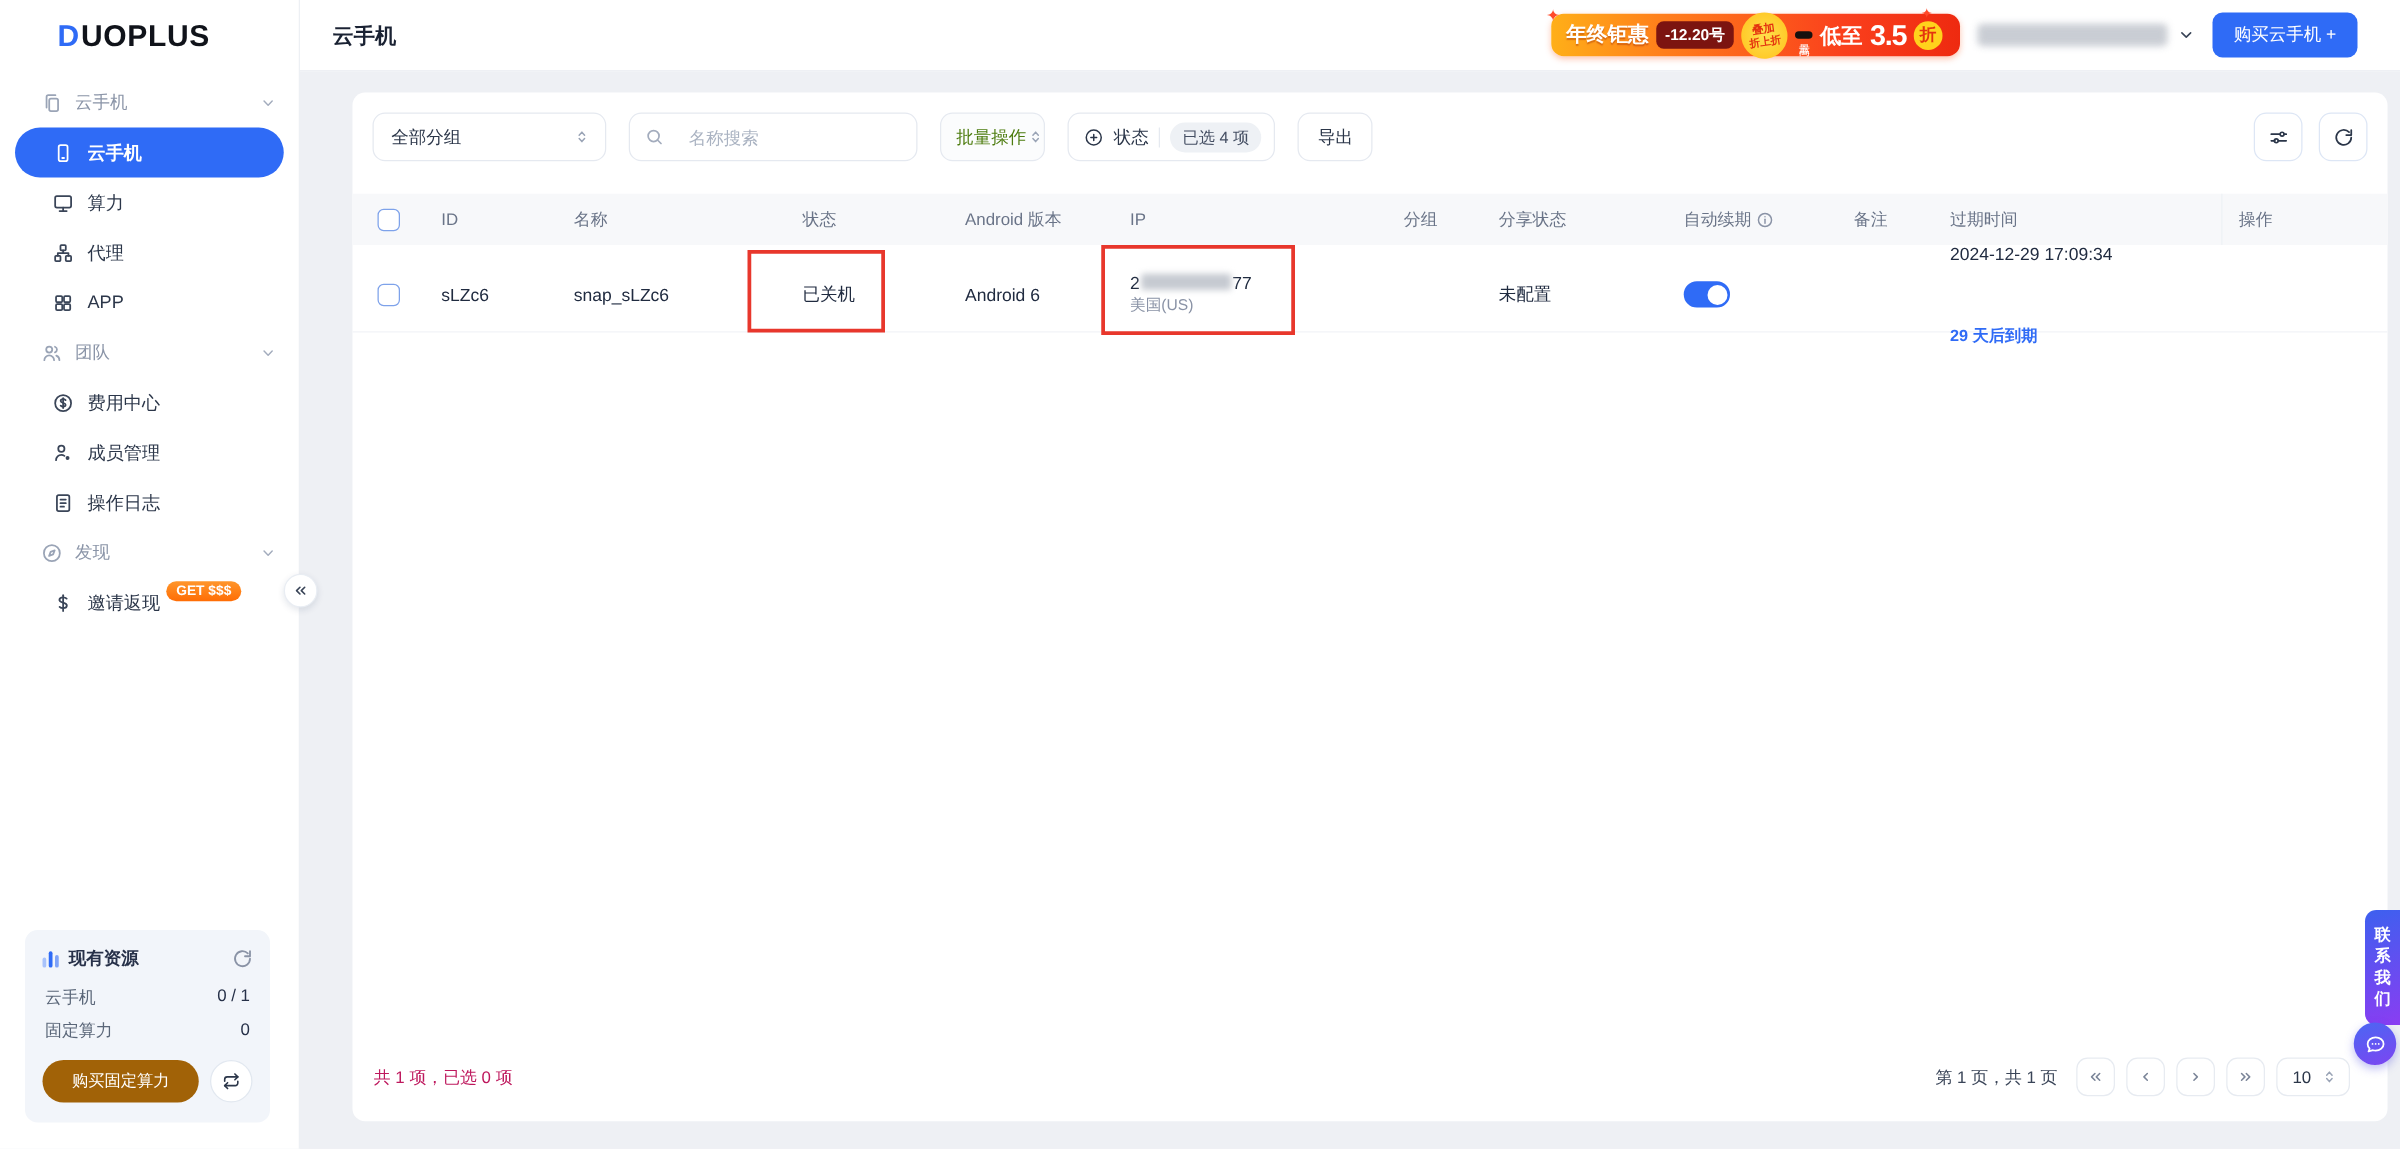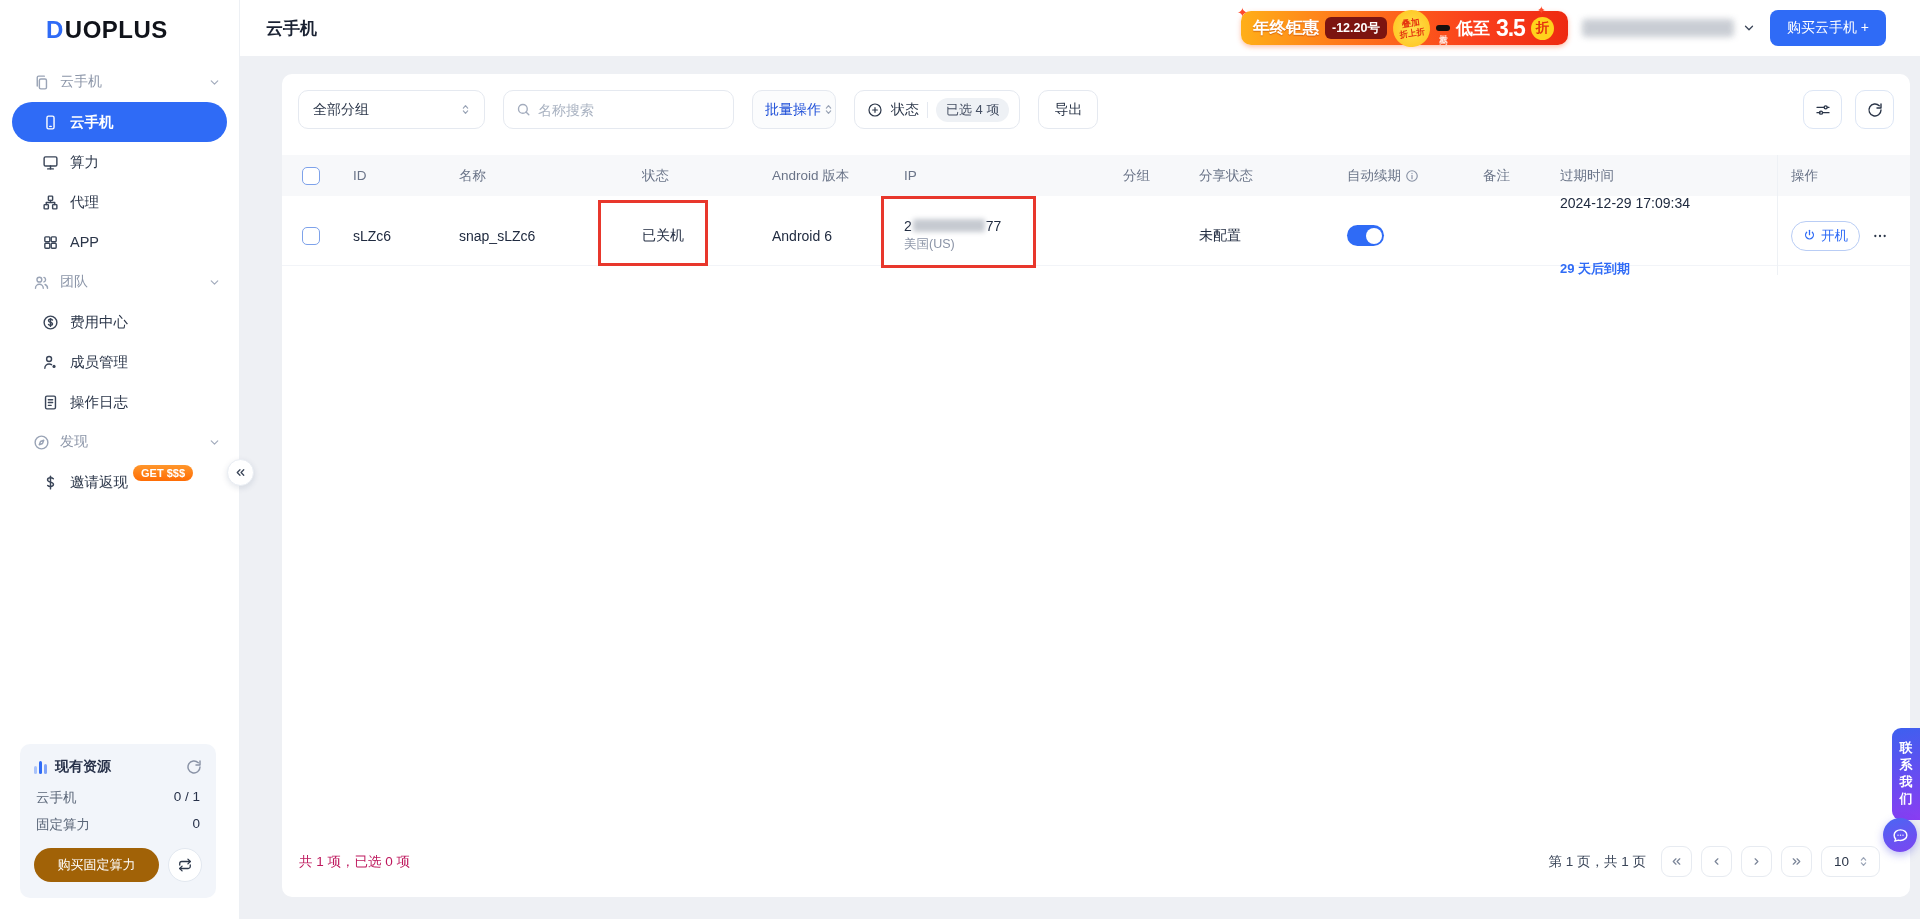--- a/index.html
+++ b/index.html
@@ -83,25 +83,25 @@
     font-family:inherit; padding:0 17px; cursor:pointer; white-space:nowrap; }
 
   
   .card { position:absolute; left:282px; top:74px; width:1628px; height:823px; background:#fff;
     border-radius:10px; }
   .toolbar { display:flex; align-items:center; gap:18px; padding:16px 16px 0; }
   .ctrl { height:39px; border:1px solid #e5e9f0; border-radius:10px; background:#fff;
     display:flex; align-items:center; font-size:14px; color:#2b3649; }
   .sel-group { width:187px; padding:0 12px 0 14px; justify-content:space-between; cursor:pointer; }
   .updn { width:13px; height:13px; color:#9aa4b6; flex:none; }
-  .search-box { width:231px; padding:0 12px; gap:7px; }
+  .search-box { width:231px; padding:0 12px; gap:20px; }
   .search-box svg { width:15px; height:15px; color:#a3acbd; flex:none; }
   .search-box input { border:none; outline:none; width:100%; font-size:14px; font-family:inherit; color:#2b3649; background:transparent; }
   .search-box input::placeholder { color:#aab3c2; }
-  .batch { width:84px; padding:0 0 0 12px; justify-content:space-between; color:#1d4ed8; background:#fbfcfd; cursor:not-allowed; }
+  .batch { width:84px; padding:0 0 0 12px; justify-content:space-between; color:#4d7c0f; background:#fbfcfd; cursor:not-allowed; }
   .status-chip { padding:0 10px 0 12px; gap:8px; cursor:pointer; }
   .status-chip .plus { width:16px; height:16px; color:#2b3649; flex:none; }
   .status-chip .div { width:1px; height:16px; background:#e5e9f0; }
   .status-chip .count { background:#eef1f5; border-radius:12px; padding:3px 10px; font-size:13px; color:#454f63; white-space:nowrap; }
   .export-btn { padding:0 15px; cursor:pointer; }
   .toolbar-right { margin-left:auto; display:flex; gap:13px; }
   .icon-btn { width:39px; height:39px; border:1px solid #dde6f5; border-radius:10px; background:#fff;
     display:flex; align-items:center; justify-content:center; color:#2b3649; cursor:pointer; }
   .icon-btn svg { width:16px; height:16px; }
 
@@ -444,36 +444,20 @@
       <div>
         <span class="renew-toggle">
             <span class="knob"></span>
           </span>
       </div>
       <div></div>
       <div class="expirecell">
         <span class="expire-time">2024-12-29 17:09:34</span>
         <span class="expire-hint">29 天后到期</span>
       </div>
-      <div class="c-act">
-        <button class="power-btn">
-          <svg viewBox="0 0 24 24" fill="none" stroke="currentColor" stroke-width="2.3" stroke-linecap="round" stroke-linejoin="round">
-              <path d="M12 2.5v8"></path>
-              <path d="M17.2 6a7.2 7.2 0 1 1-10.4 0"></path>
-            </svg>
-          <span>开机</span>
-        </button>
-        <span class="more-btn">
-          <svg viewBox="0 0 24 24" fill="currentColor">
-              <circle cx="5" cy="12" r="1.7"></circle>
-              <circle cx="12" cy="12" r="1.7"></circle>
-              <circle cx="19" cy="12" r="1.7"></circle>
-            </svg>
-        </span>
-      </div>
     </div>
 
     <div class="anno anno-status"></div>
     <div class="anno anno-ip"></div>
   </div>
 
   <div class="pager">
     <div class="pager-left">共 1 项，已选 0 项</div>
     <div class="pager-right">
       <span class="pg-info">第 1 页，共 1 页</span>

